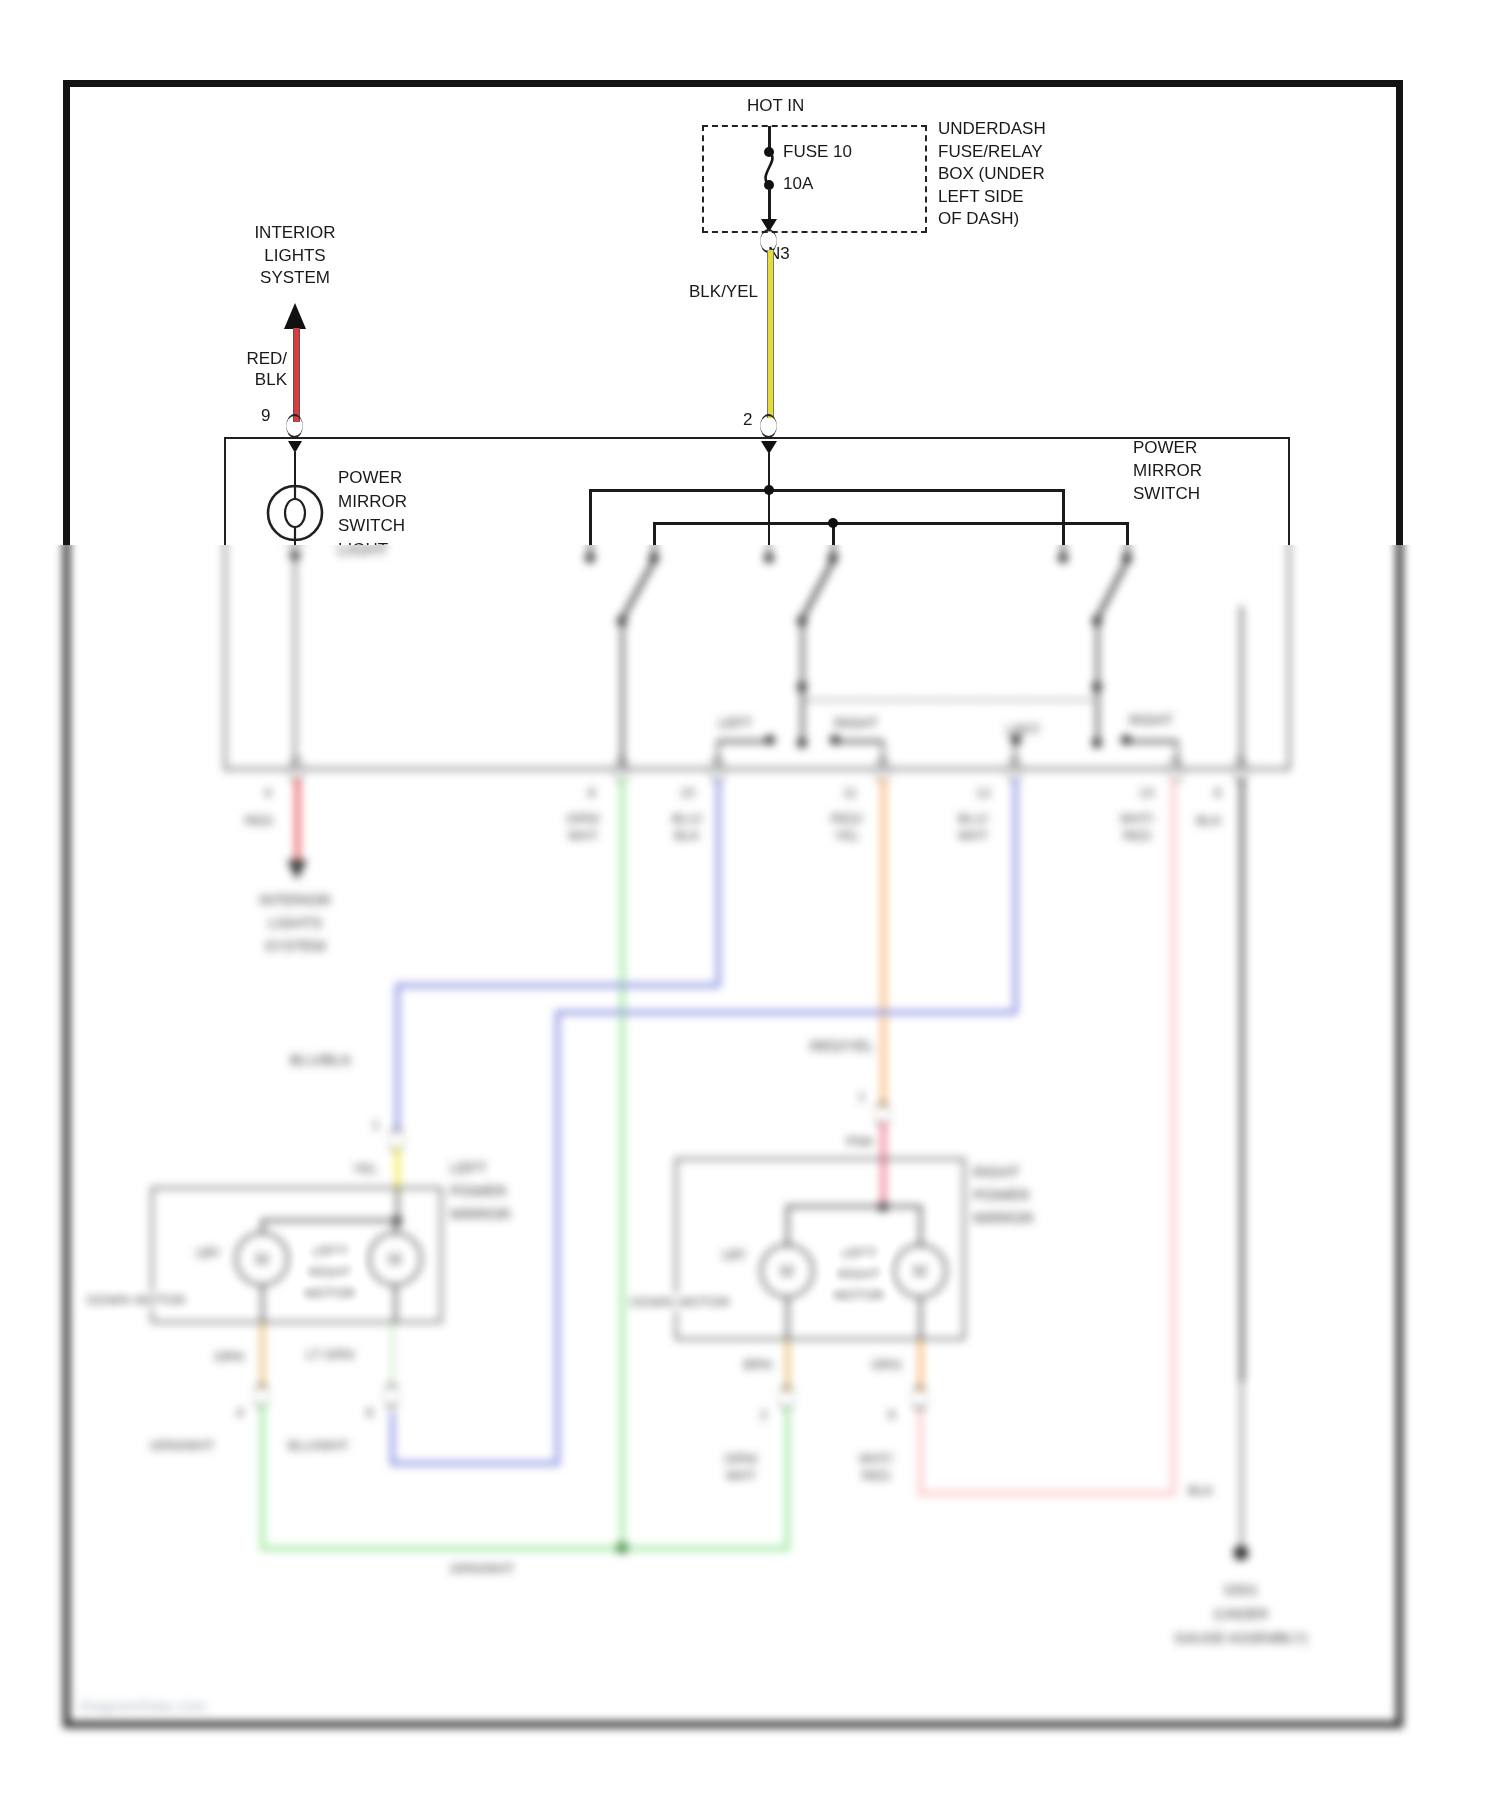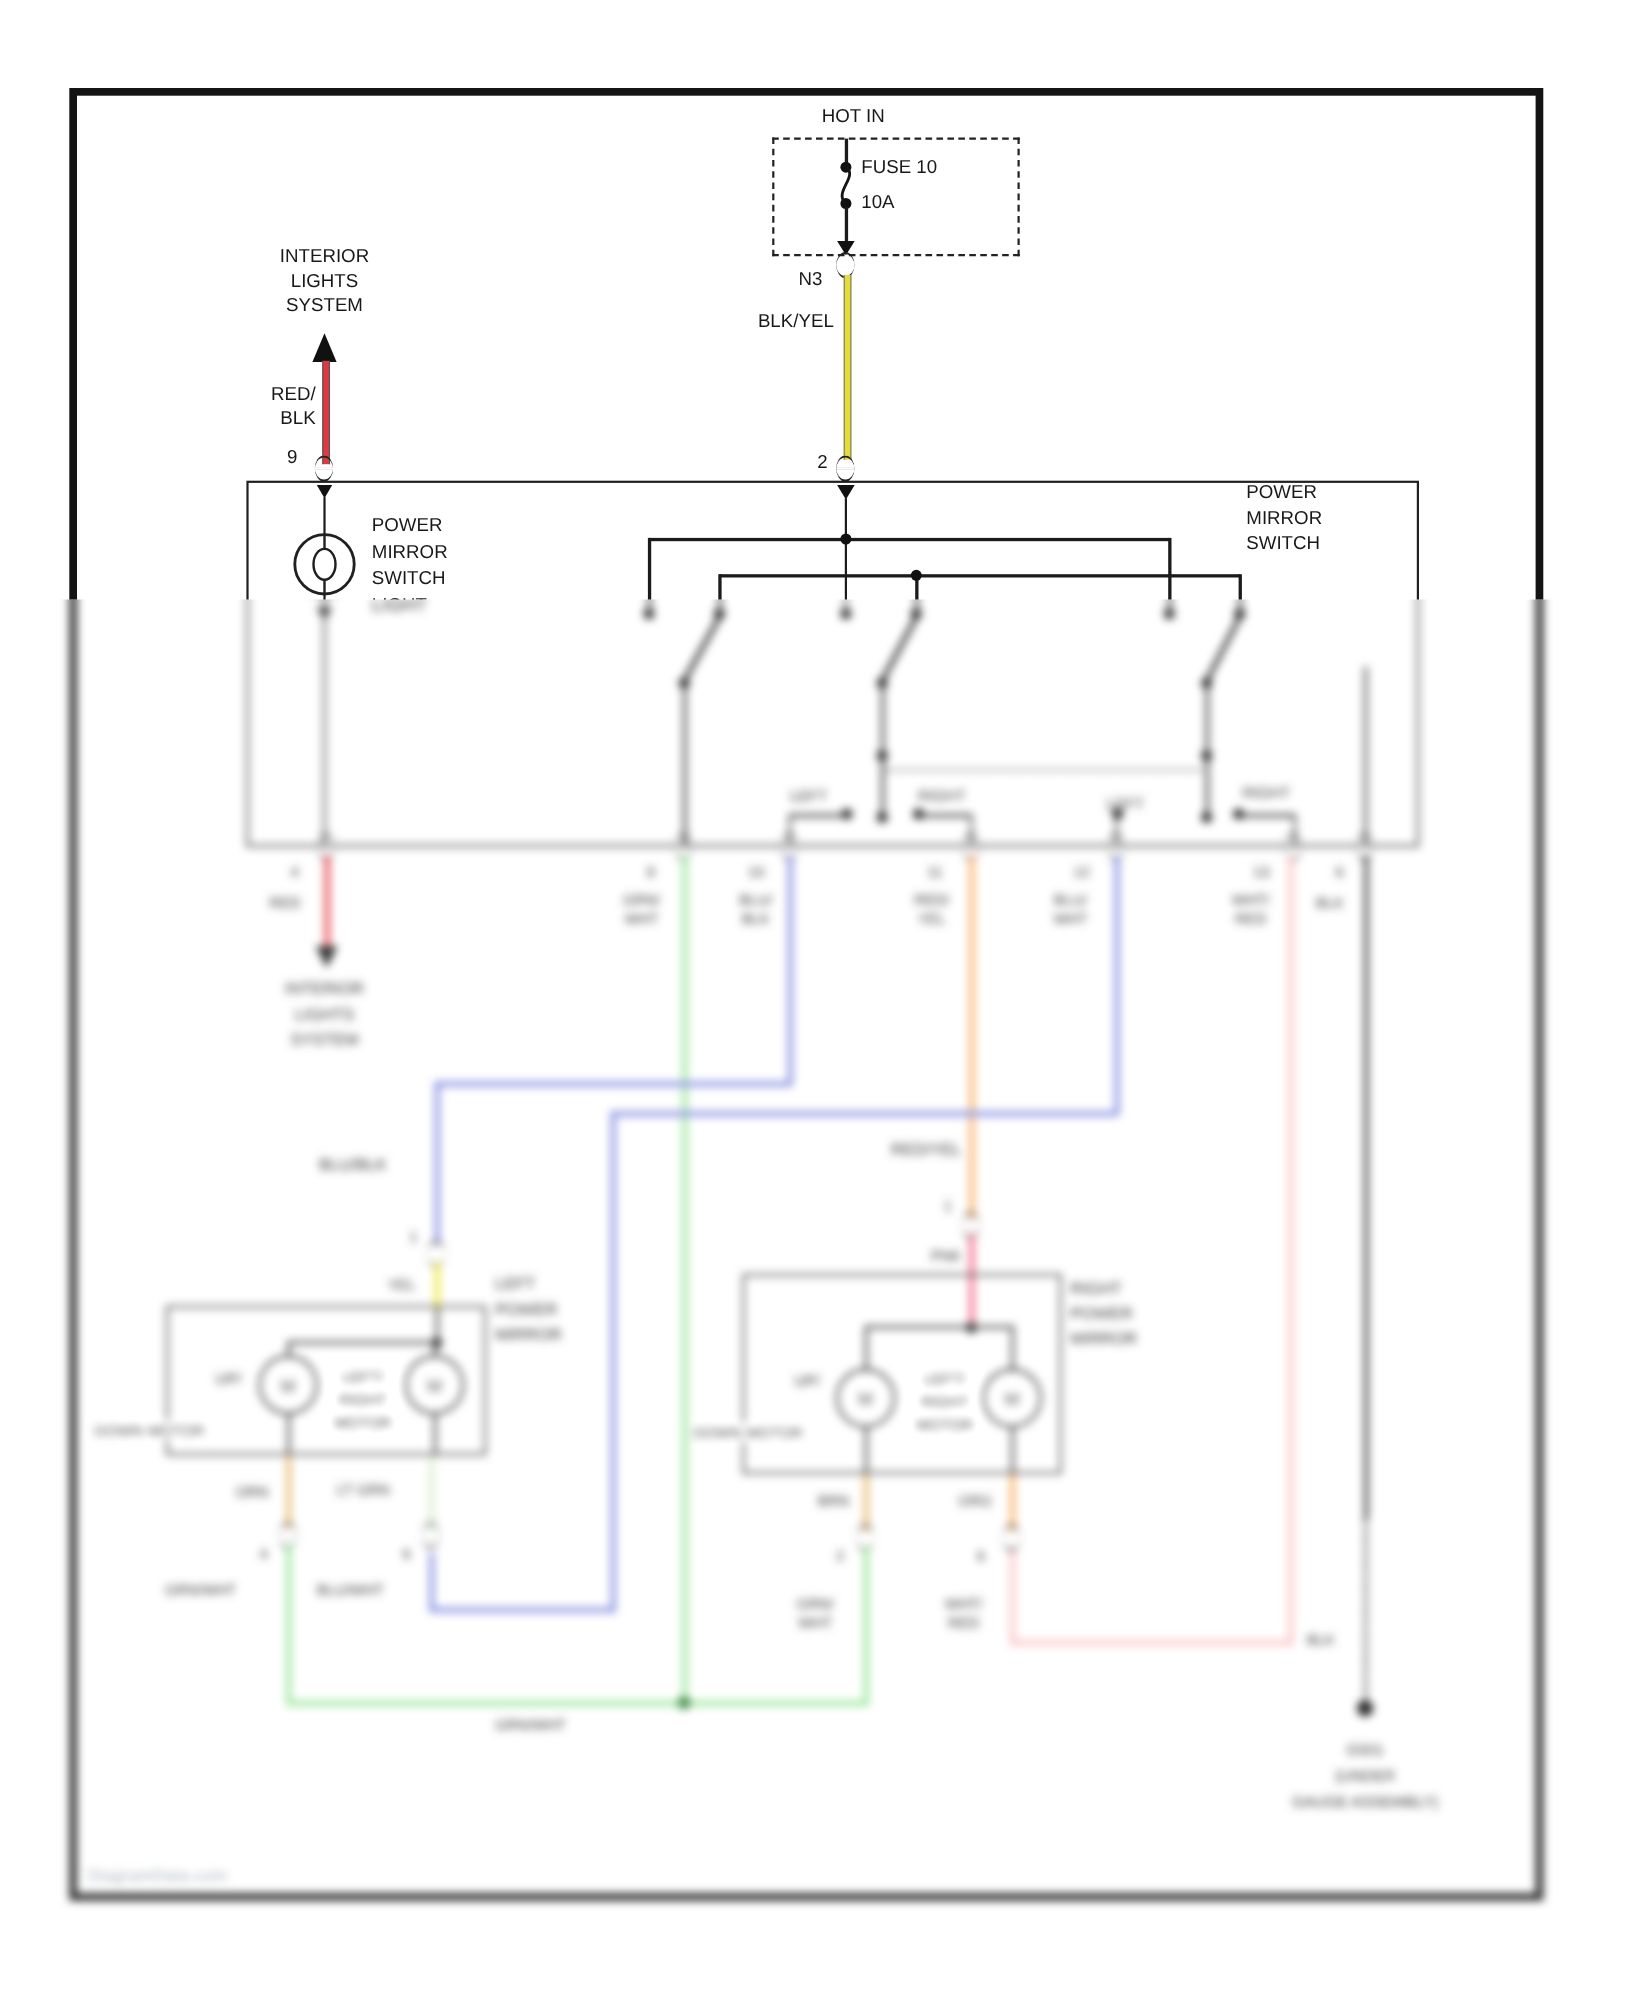--- a/index.html
+++ b/index.html
@@ -41,31 +41,38 @@
 <div class="stage">
   <div class="layer sharp">
     <div class="diagram" id="diagram">
 
       <div style="position:absolute;left:63px;top:80px;width:1340px;height:1648px;border:7px solid #141414;box-sizing:border-box;"></div>
 
       <div class="t s17" style="left:747px;top:94px;">HOT IN</div>
       <div style="position:absolute;left:702px;top:125px;width:225px;height:108px;border:2.6px dashed #222;box-sizing:border-box;"></div>
       <div class="t s17" style="left:783px;top:140px;">FUSE 10</div>
       <div class="t s17" style="left:783px;top:172px;">10A</div>
+      <div class="t s17" style="left:938px;top:118px;line-height:22.5px;">
+        <div>UNDERDASH</div>
+        <div>FUSE/RELAY</div>
+        <div>BOX (UNDER</div>
+        <div>LEFT SIDE</div>
+        <div>OF DASH)</div>
+      </div>
 
       <div class="ln" style="left:768px;top:126px;width:2.5px;height:24px;"></div>
       <div class="dot" style="left:769px;top:152px;"></div>
       <div class="dot" style="left:769px;top:185px;"></div>
       <div class="ln" style="left:768px;top:188px;width:2.5px;height:32px;"></div>
       <div class="arr" style="left:769px;top:219px;border-left:8px solid transparent;border-right:8px solid transparent;border-top:13px solid #111;"></div>
       <div class="conn" style="left:769px;top:241px;">
           <i class="a"></i>
           <i class="b"></i>
         </div>
-      <div class="t s17" style="left:726px;top:242px;">N3</div>
+      <div class="t s17" style="left:768px;top:242px;">N3</div>
 
       <div class="wire" style="left:766.5px;top:250px;width:5px;height:168px;background:#e4dd38;border-left:1px solid #777;border-right:1px solid #777;"></div>
       <div class="t s17 r" style="left:600px;top:280px;width:158px;">BLK/YEL</div>
       <div class="t s17" style="left:743px;top:408px;">2</div>
       <div class="conn" style="left:769px;top:426px;">
           <i class="a"></i>
           <i class="b"></i>
         </div>
       <div class="arr" style="left:769px;top:441px;border-left:8px solid transparent;border-right:8px solid transparent;border-top:13px solid #111;"></div>
 

